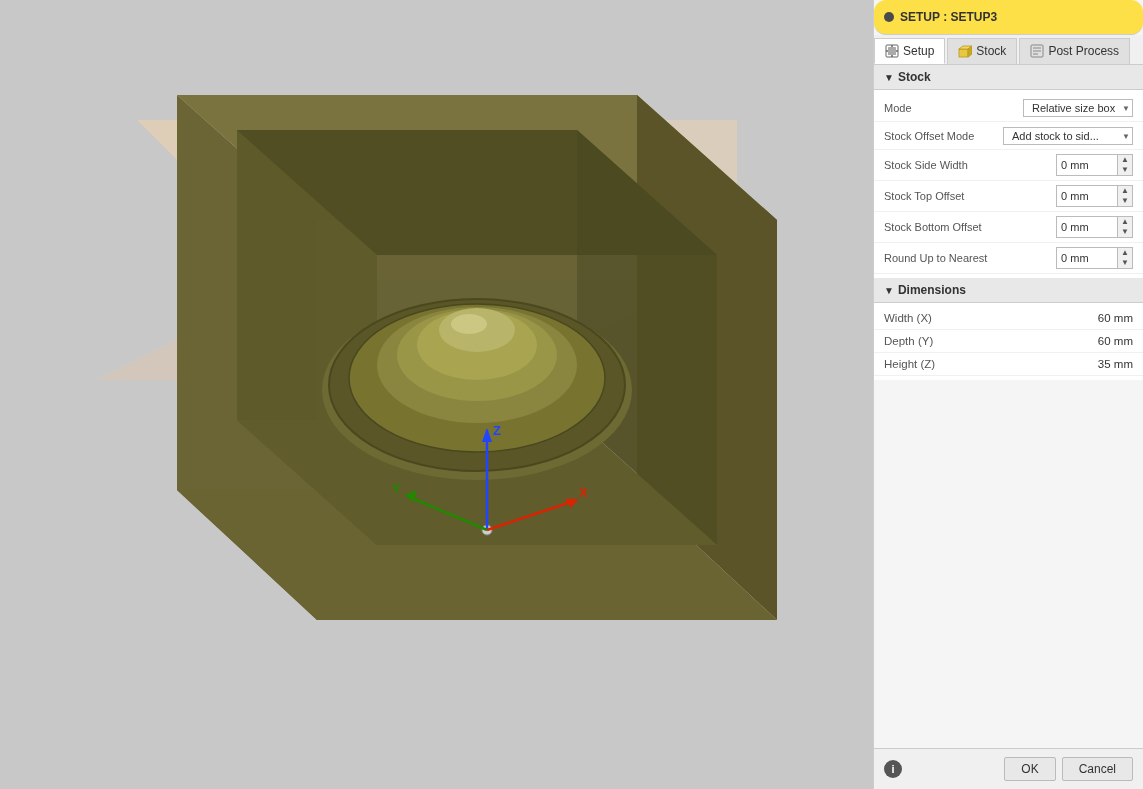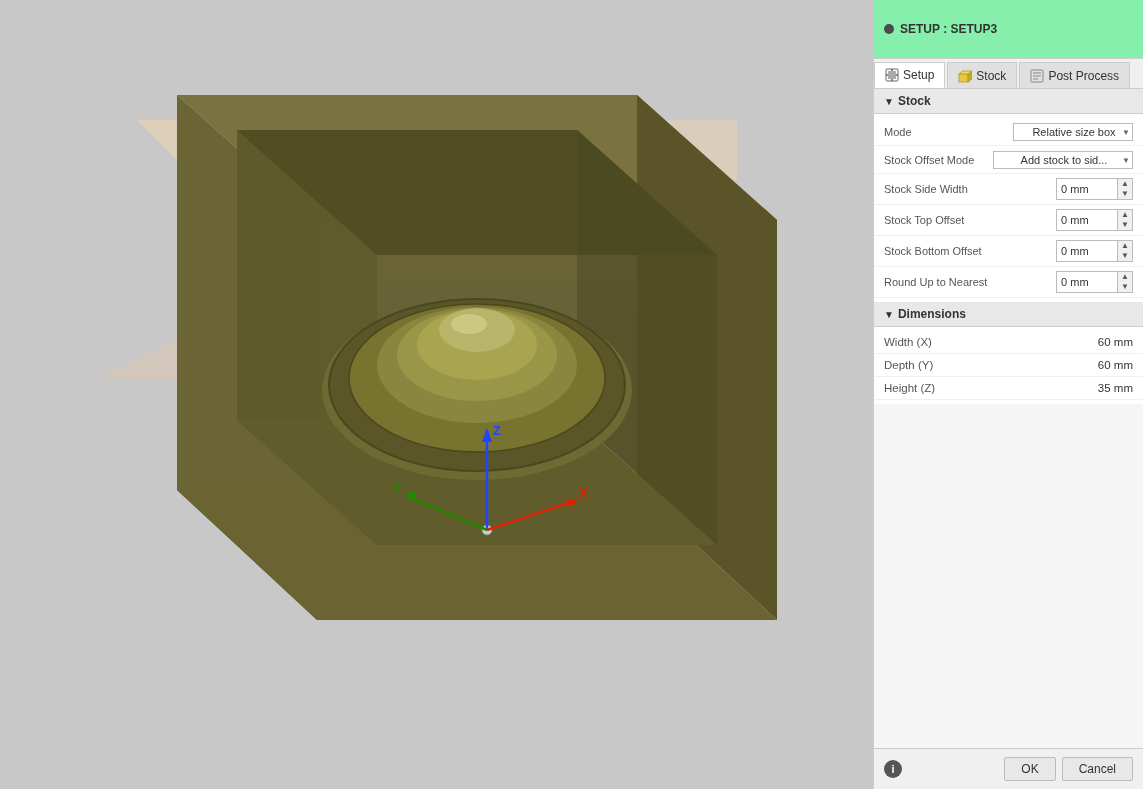--- a/index.html
+++ b/index.html
@@ -25,48 +25,49 @@
     .panel {
       width: 270px;
       background: #f5f5f5;
       border-left: 1px solid #ccc;
       display: flex;
       flex-direction: column;
       flex-shrink: 0;
     }
 
     .panel-header {
-      background: #86efac;
+      background: #fde047;
       border-bottom: 1px solid #ccc;
-      padding: 22px 10px;
+      padding: 10px 10px;
       display: flex;
       align-items: center;
       gap: 6px;
       font-weight: bold;
       font-size: 12px;
       color: #333;
+      border-radius: 12px;
     }
 
     .panel-header .dot {
       width: 10px;
       height: 10px;
       border-radius: 50%;
       background: #4a4a4a;
       display: inline-block;
     }
 
     .tab-bar {
       display: flex;
       border-bottom: 1px solid #ccc;
       background: #f0f0f0;
     }
 
     .tab-btn {
       display: flex;
-      align-items: flex-end;
+      align-items: flex-start;
       gap: 4px;
       padding: 5px 10px;
       border: 1px solid #ccc;
       border-bottom: none;
       background: #e0e0e0;
       cursor: pointer;
       font-size: 12px;
       color: #333;
       margin-right: 2px;
       margin-top: 3px;
@@ -119,30 +120,29 @@
 
     .form-control {
       display: flex;
       align-items: center;
       gap: 2px;
     }
 
     .select-control {
       border: 1px solid #bbb;
       background: #fff;
-      padding: 2px 18px;
+      padding: 2px 8px;
       font-size: 11px;
       color: #333;
       appearance: none;
       -webkit-appearance: none;
       padding-right: 16px;
       position: relative;
       cursor: pointer;
       min-width: 100px;
-      text-align: center;
     }
 
     .select-wrapper {
       position: relative;
       display: inline-block;
     }
 
     .select-wrapper::after {
       content: '▼';
       font-size: 8px;

